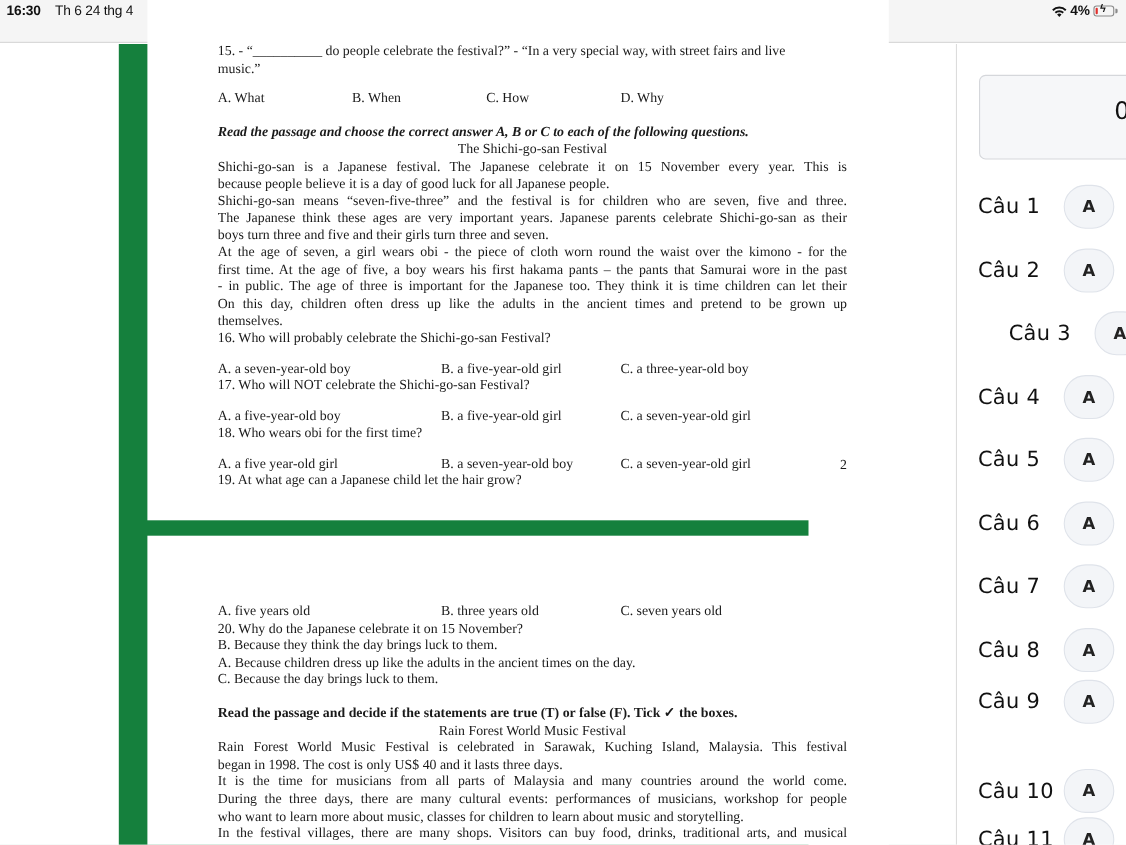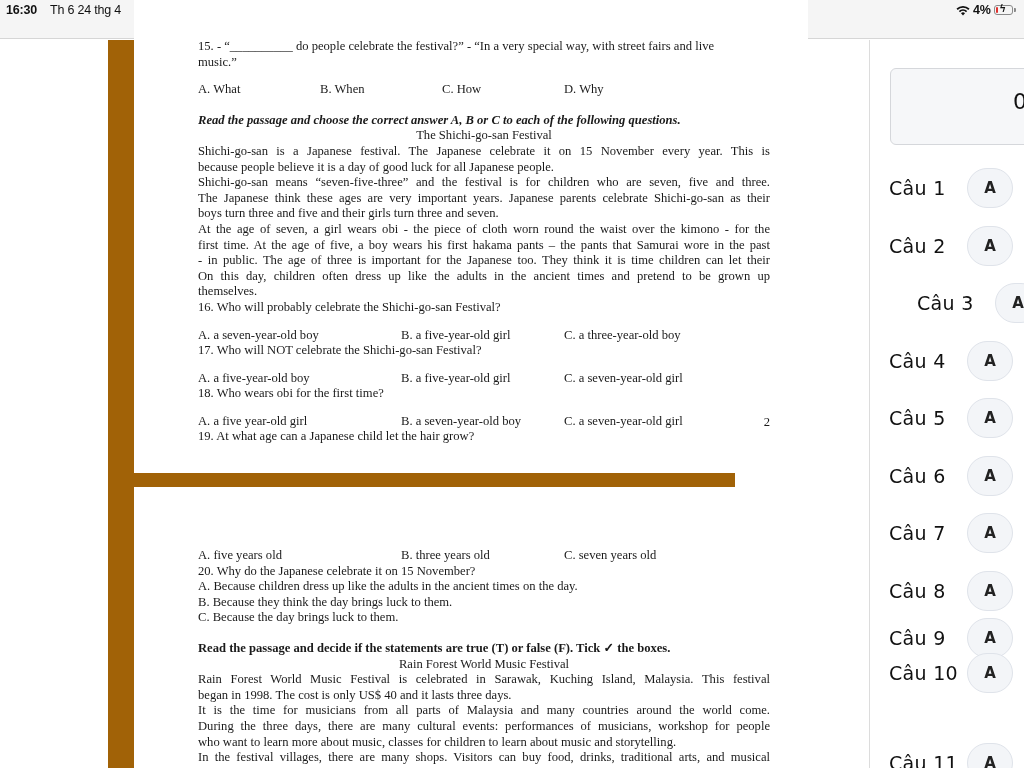--- a/index.html
+++ b/index.html
@@ -21,21 +21,21 @@
   .battery-bolt { position: absolute; left: 5px; top: -3px; font-size: 10px; color: #111; }
   .battery-tip { width: 2px; height: 4px; background: #8a8a8a; border-radius: 0 1px 1px 0; margin-left: 1px; }
   .urlbar { position: absolute; left: 0; right: 0; top: 19px; text-align: center; font-size: 12.5px; color: #222; }
   .lock-icon { display: inline-block; width: 8px; height: 10px; position: relative; margin-right: 4px; vertical-align: -1px; }
   .lock-icon::before { content: ""; position: absolute; left: 1px; top: 0; width: 6px; height: 6px; border: 1.5px solid #222; border-bottom: none; border-radius: 3px 3px 0 0; }
   .lock-icon::after { content: ""; position: absolute; left: 0; top: 4px; width: 8px; height: 6px; background: #222; border-radius: 1px; }
 
   
   .viewer {
     position: absolute; left: 108px; top: 40px; width: 627px; height: 728px;
-    background: #a16207;
+    background: #15803d;
   }
   .page {
     position: absolute; left: 26px; width: 674px; background: #ffffff;
     font-family: "Liberation Serif", serif; color: #1a1a1a; font-size: 12.6px; line-height: 15.6px;
   }
   .page1 { top: -40px; height: 473px; }
   .page2 { top: 447px; height: 330px; }
   .pcontent { position: absolute; left: 64px; width: 572px; }
   .page1 .pcontent { top: 39px; }
   .page2 .pcontent { top: 49px; }
@@ -147,22 +147,22 @@
   </div>
 
   <div class="page page2">
     <div class="pcontent">
       <div class="opts">
         <span class="opt q-o1">A. five years old</span>
         <span class="opt q-o2">B. three years old</span>
         <span class="opt">C. seven years old</span>
       </div>
       <div class="line">20. Why do the Japanese celebrate it on 15 November?</div>
+      <div class="line">B. Because they think the day brings luck to them.</div>
       <div class="line">A. Because children dress up like the adults in the ancient times on the day.</div>
-      <div class="line">B. Because they think the day brings luck to them.</div>
       <div class="line">C. Because the day brings luck to them.</div>
       <div class="gap"></div>
       <div class="line b">Read the passage and decide if the statements are true (T) or false (F). Tick ✓ the boxes.</div>
       <div class="center">Rain Forest World Music Festival</div>
       <div class="just">Rain Forest World Music Festival is celebrated in Sarawak, Kuching Island, Malaysia. This festival</div>
       <div class="line">began in 1998. The cost is only US$ 40 and it lasts three days.</div>
       <div class="just">It is the time for musicians from all parts of Malaysia and many countries around the world come.</div>
       <div class="just">During the three days, there are many cultural events: performances of musicians, workshop for people</div>
       <div class="line">who want to learn more about music, classes for children to learn about music and storytelling.</div>
       <div class="just">In the festival villages, there are many shops. Visitors can buy food, drinks, traditional arts, and musical</div>
@@ -204,21 +204,21 @@
         <div class="qbtn">A</div>
       </div>
       <div class="qrow" style="top: 530.5px;">
         <span class="qlabel">Câu 8</span>
         <div class="qbtn">A</div>
       </div>
       <div class="qrow" style="top: 578px;">
         <span class="qlabel">Câu 9</span>
         <div class="qbtn">A</div>
       </div>
-      <div class="qrow" style="top: 613px; justify-content: center;">
+      <div class="qrow" style="top: 659px; justify-content: center;">
         <span class="qlabel">Câu 10</span>
         <div class="qbtn">A</div>
       </div>
       <div class="qrow" style="top: 703px;">
         <span class="qlabel">Câu 11</span>
         <div class="qbtn">A</div>
       </div>
     </div>
 </div>
 

